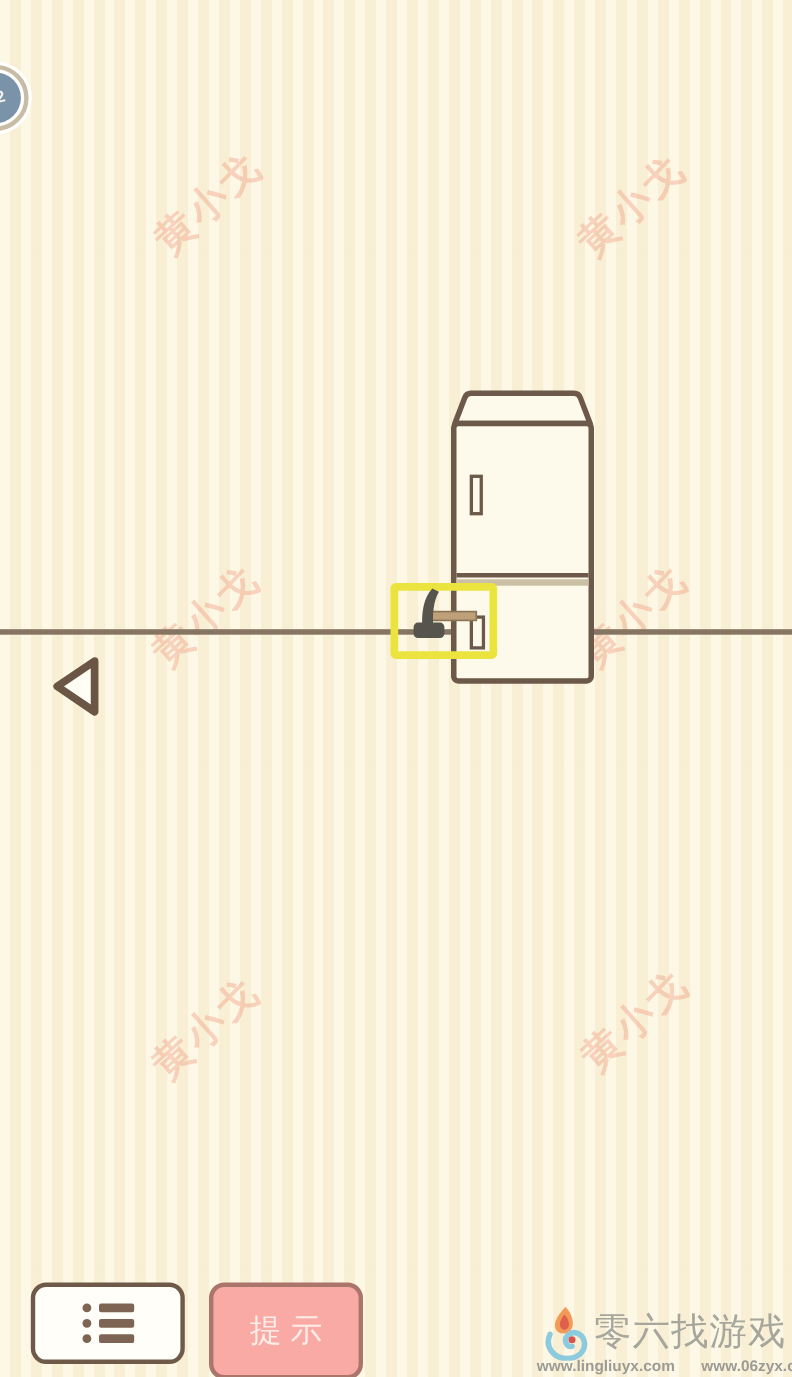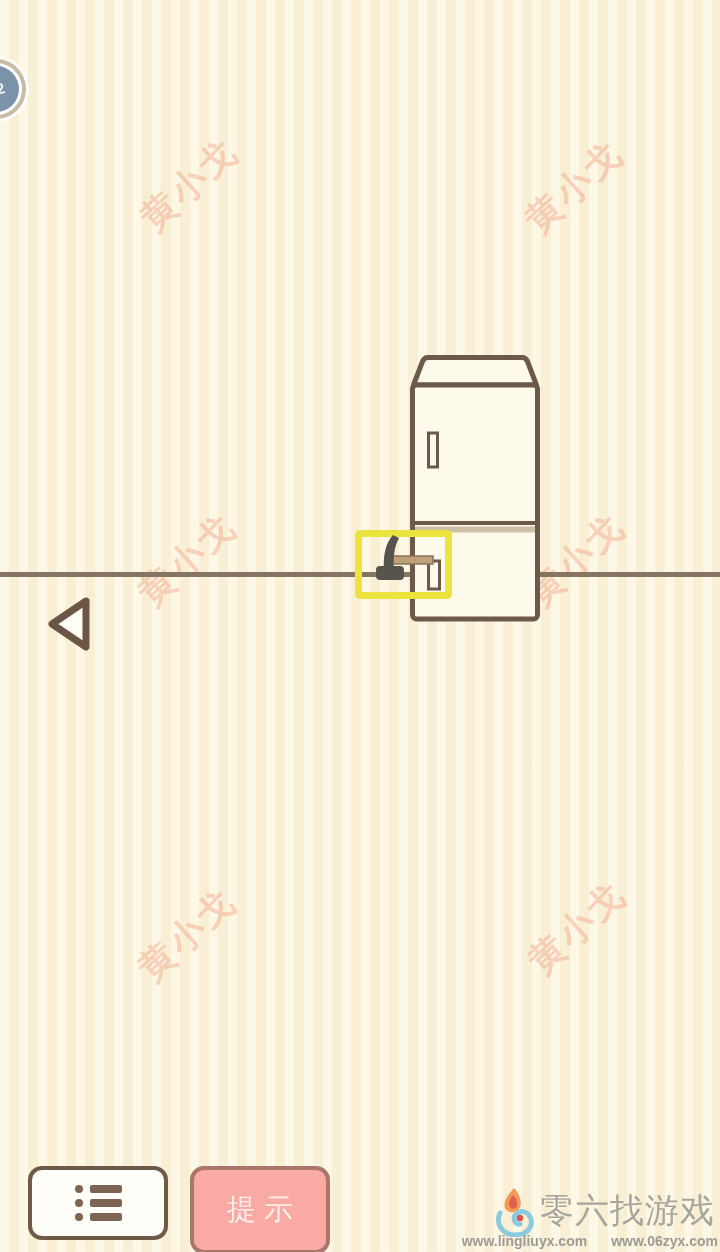--- a/index.html
+++ b/index.html
@@ -95,21 +95,21 @@
   .footer-logo{position:absolute;left:488px;top:1184px;z-index:6;}
   .logo-icon{position:absolute;left:2px;top:3px;}
   .logo-title{
     position:absolute;left:52px;top:4px;width:176px;
     font-size:34px;font-weight:normal;color:#a6a69c;
     letter-spacing:1px;white-space:nowrap;
   }
   .logo-urls{
     position:absolute;left:0px;top:49px;width:230px;
     display:flex;gap:24px;
-    font-size:14px;font-weight:bold;color:#9c9c95;white-space:nowrap;justify-content:flex-end;
+    font-size:14px;font-weight:bold;color:#9c9c95;white-space:nowrap;
   }
 </style>
 </head>
 <body>
 
 <div class="screen">
 
   <span class="wm" style="left:190px;top:185px;">黄小戈</span>
   <span class="wm" style="left:575px;top:187px;">黄小戈</span>
   <span class="wm" style="left:188px;top:560px;">黄小戈</span>

